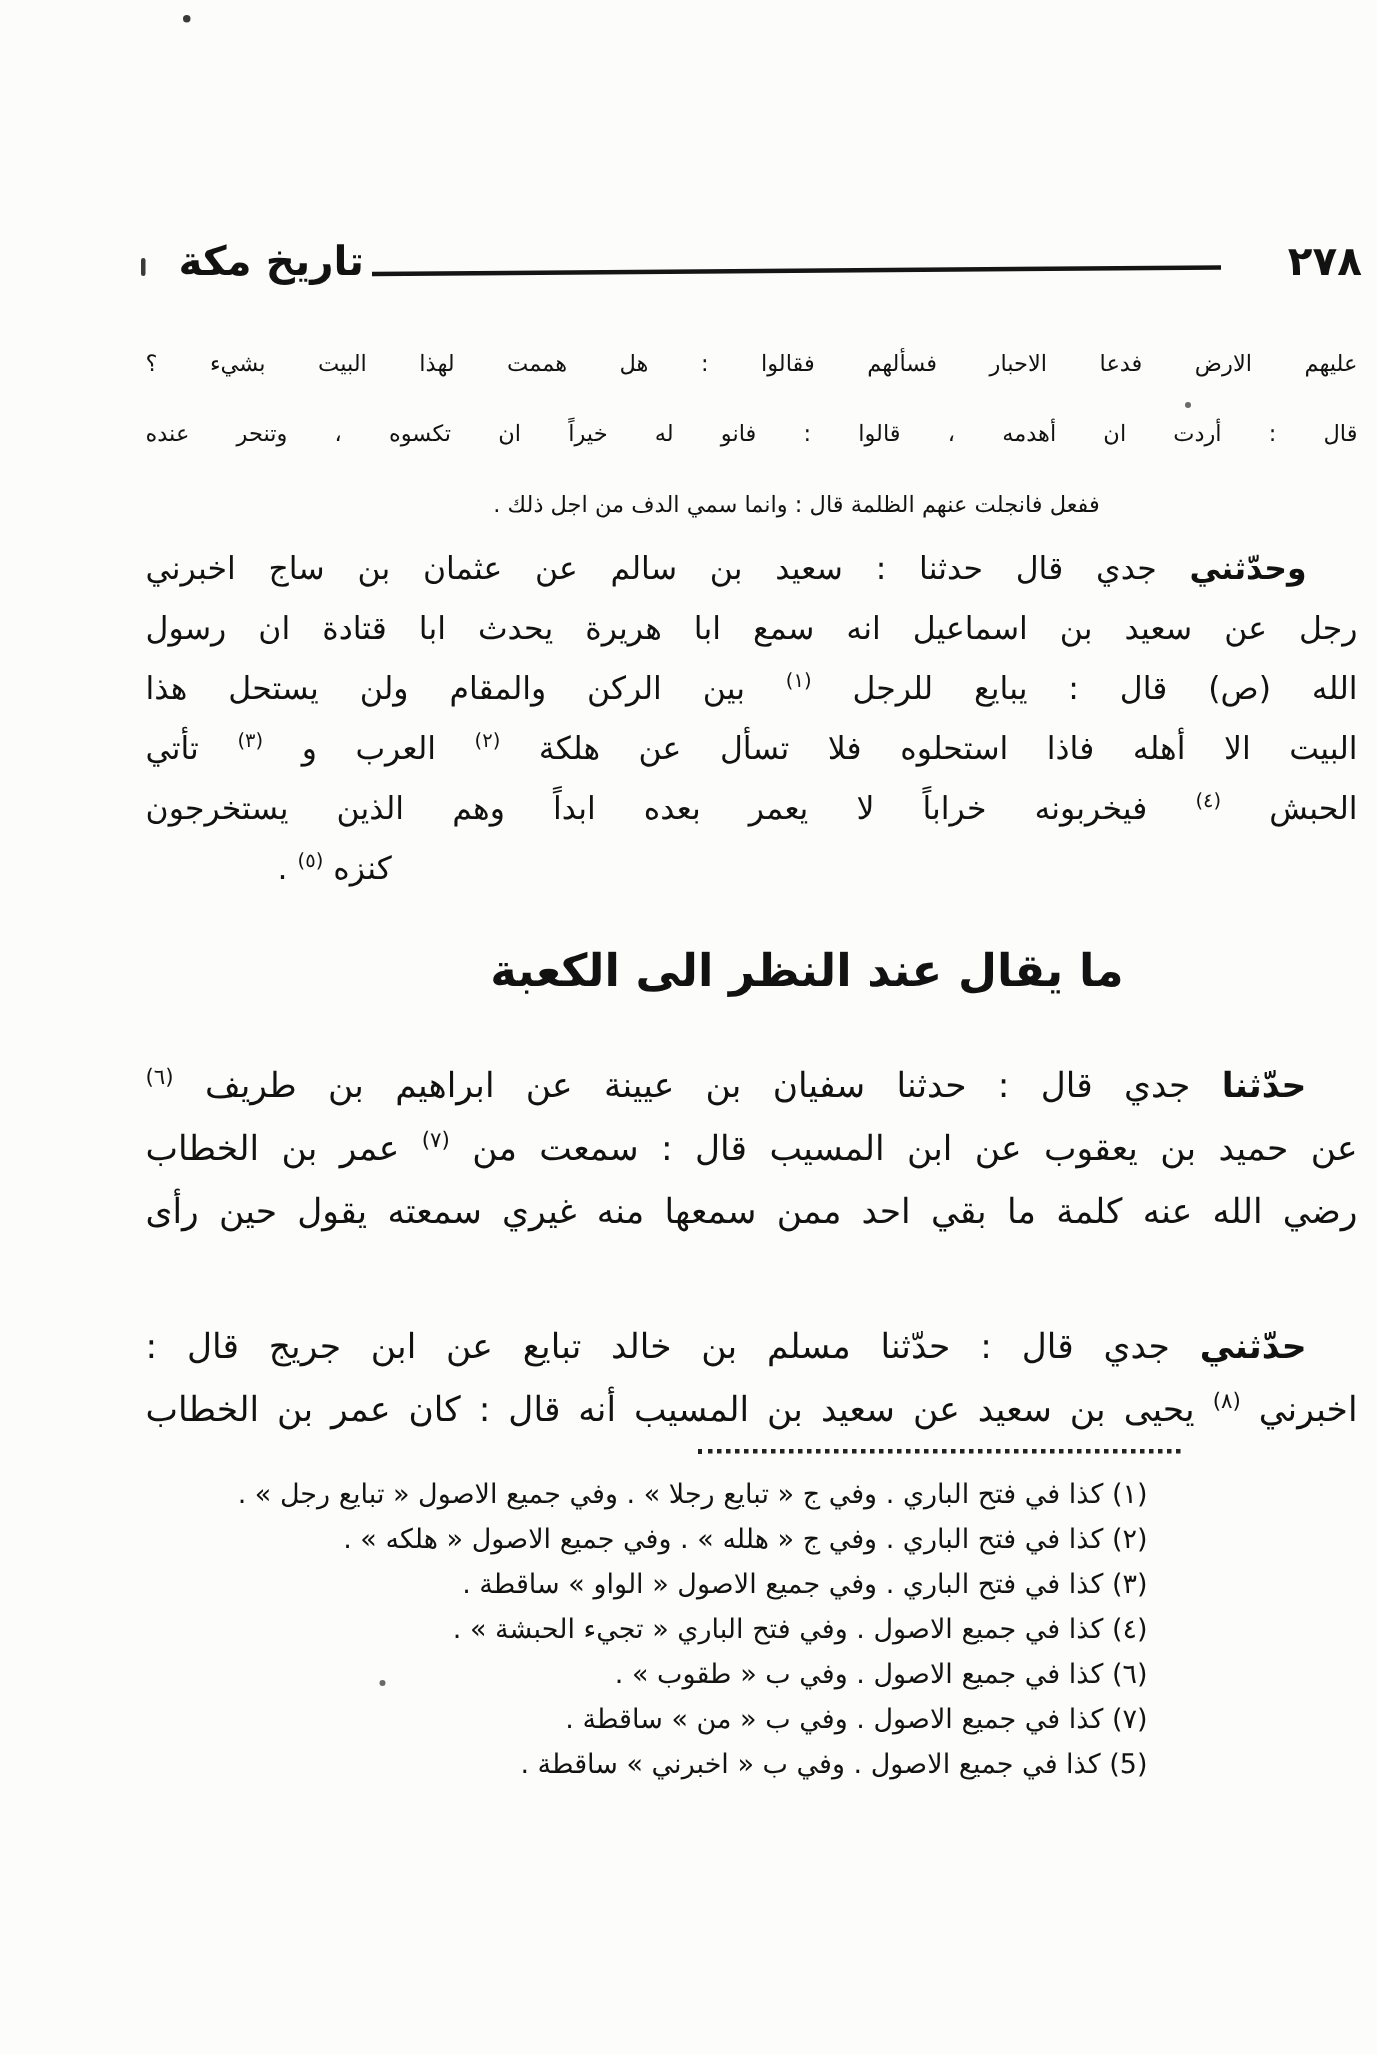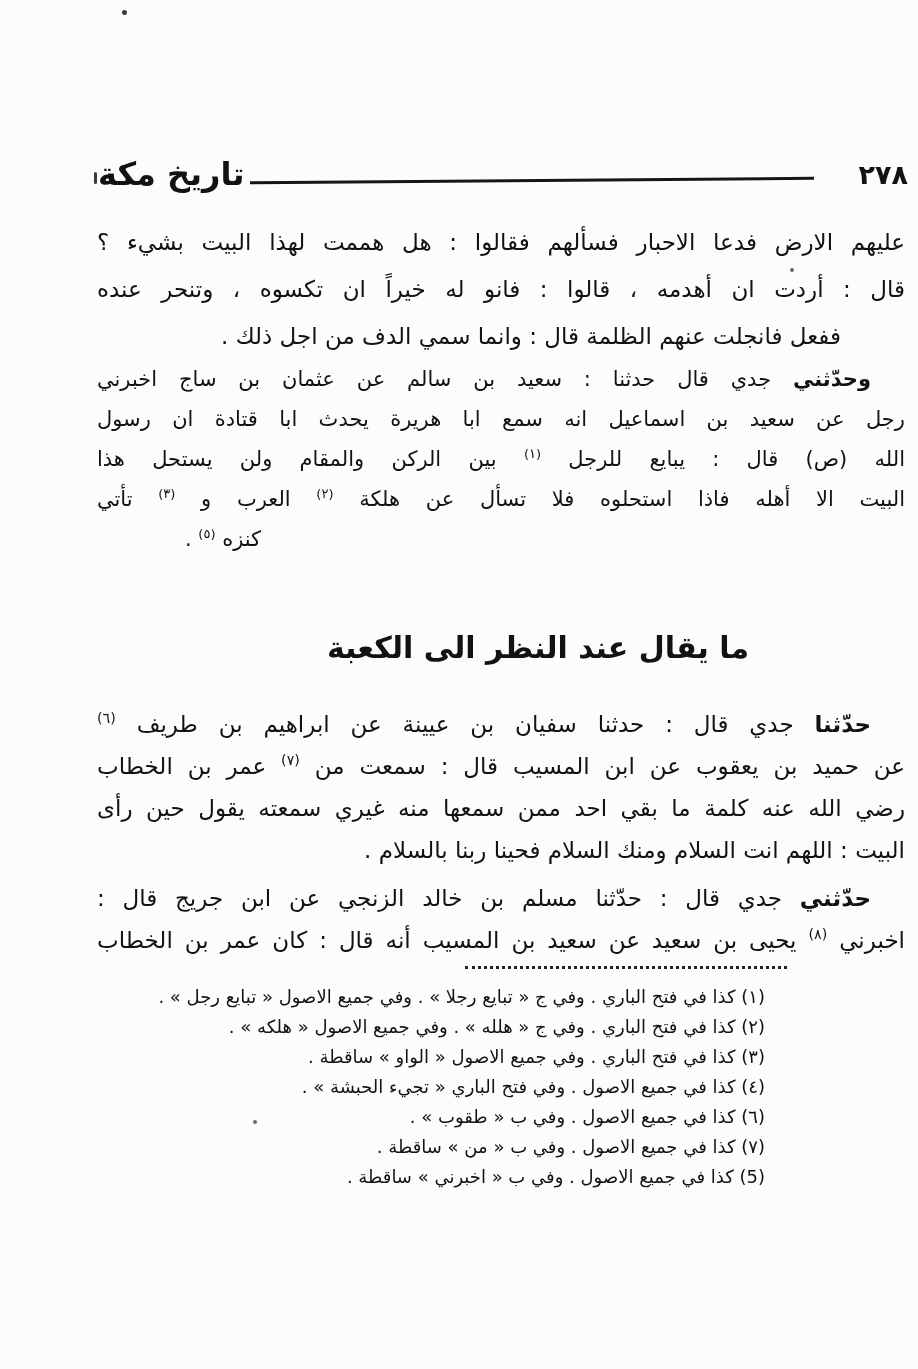--- a/index.html
+++ b/index.html
@@ -13,31 +13,31 @@
     direction:rtl;
     overflow:hidden;
   }
   
   .header {
     position:absolute; top:150px; right:10px; left:98px; height:48px;
     display:flex; align-items:center; gap:5px;
   }
   .pnum  { font-size:27px; font-weight:bold; white-space:nowrap; letter-spacing:1px;margin-left:40px; }
   .hrule { flex:1; height:3px; background:#151515; margin-top:12px; transform:rotate(-0.45deg); }
-  .btitle{ font-size:32px; font-weight:bold; white-space:nowrap; }
+  .btitle{ font-size:27px; font-weight:bold; white-space:nowrap;margin-left:21px; }
   
   .body { position:absolute; top:0; right:13px; left:97px; bottom:0; }
   .para { position:absolute; right:0; left:0; }
   .line { text-align:right; }
   .j    { text-align:justify; text-align-last:justify; }
   .ind  { text-indent:34px; }
   .ctr  { text-align-last:center; padding-left:60px; }
   .endl { text-align:right; text-align-last:left; padding-left:88px; }
   .lead { font-weight:bold; }
-  .p1 { top:219px; font-size:23px; } .p1 .line { line-height:47px; }
+  .p1 { top:219px; font-size:15px; } .p1 .line { line-height:47px; }
   .p2 { top:359px; font-size:21px; } .p2 .line { line-height:40px; }
   .p3 { top:703px; font-size:23px; } .p3 .line { line-height:42px; }
   .p4 { top:877px; font-size:23px; } .p4 .line { line-height:42px; }
   .heading {
     position:absolute; top:630px; right:0; left:0;
     font-size:30px; font-weight:bold; text-align:center; padding-left:74px;
   }
   sup.fnref { font-size:0.62em; vertical-align:super; line-height:0; }
   
   .fsep {
@@ -73,34 +73,34 @@
       <div class="line j supline">عليهم الارض فدعا الاحبار فسألهم فقالوا : هل هممت لهذا البيت بشيء ؟</div>
       <div class="line j supline">قال : أردت ان أهدمه ، قالوا : فانو له خيراً ان تكسوه ، وتنحر عنده</div>
       <div class="line ctr supline">ففعل فانجلت عنهم الظلمة قال : وانما سمي الدف من اجل ذلك .</div>
     </div>
 
     <div class="para p2">
       <div class="line j ind"><span class="lead">وحدّثني</span><span class="supline"> جدي قال حدثنا : سعيد بن سالم عن عثمان بن ساج اخبرني</span></div>
       <div class="line j supline">رجل عن سعيد بن اسماعيل انه سمع ابا هريرة يحدث ابا قتادة ان رسول</div>
       <div class="line j supline">الله (ص) قال : يبايع للرجل <sup class="fnref">(١)</sup> بين الركن والمقام ولن يستحل هذا</div>
       <div class="line j supline">البيت الا أهله فاذا استحلوه فلا تسأل عن هلكة <sup class="fnref">(٢)</sup> العرب و <sup class="fnref">(٣)</sup> تأتي</div>
+      <div class="line j supline">الحبش <sup class="fnref">(٤)</sup> فيخربونه خراباً لا يعمر بعده ابداً وهم الذين يستخرجون</div>
       <div class="line endl supline">كنزه <sup class="fnref">(٥)</sup> .</div>
     </div>
 
     <div class="heading">ما يقال عند النظر الى الكعبة</div>
 
     <div class="para p3">
       <div class="line j ind"><span class="lead">حدّثنا</span><span class="supline"> جدي قال : حدثنا سفيان بن عيينة عن ابراهيم بن طريف <sup class="fnref">(٦)</sup></span></div>
       <div class="line j supline">عن حميد بن يعقوب عن ابن المسيب قال : سمعت من <sup class="fnref">(٧)</sup> عمر بن الخطاب</div>
       <div class="line j supline">رضي الله عنه كلمة ما بقي احد ممن سمعها منه غيري سمعته يقول حين رأى</div>
-      <div class="line supline">البيت : اللهم انت السلام ومنك السلام فحينا ربنا بالسلام .</div>
     </div>
 
     <div class="para p4">
-      <div class="line j ind"><span class="lead">حدّثني</span><span class="supline"> جدي قال : حدّثنا مسلم بن خالد الزنجي عن ابن جريج قال :</span></div>
+      <div class="line j ind"><span class="lead">حدّثني</span><span class="supline"> جدي قال : حدّثنا مسلم بن خالد تبايع عن ابن جريج قال :</span></div>
       <div class="line j supline">اخبرني <sup class="fnref">(٨)</sup> يحيى بن سعيد عن سعيد بن المسيب أنه قال : كان عمر بن الخطاب</div>
     </div>
 
   </div>
 
   <div class="fsep"></div>
 
   <div class="footnotes">
     <div class="fnline">(١) كذا في فتح الباري . وفي ج « تبايع رجلا » . وفي جميع الاصول « تبايع رجل » .</div>
     <div class="fnline">(٢) كذا في فتح الباري . وفي ج « هلله » . وفي جميع الاصول « هلكه » .</div>

